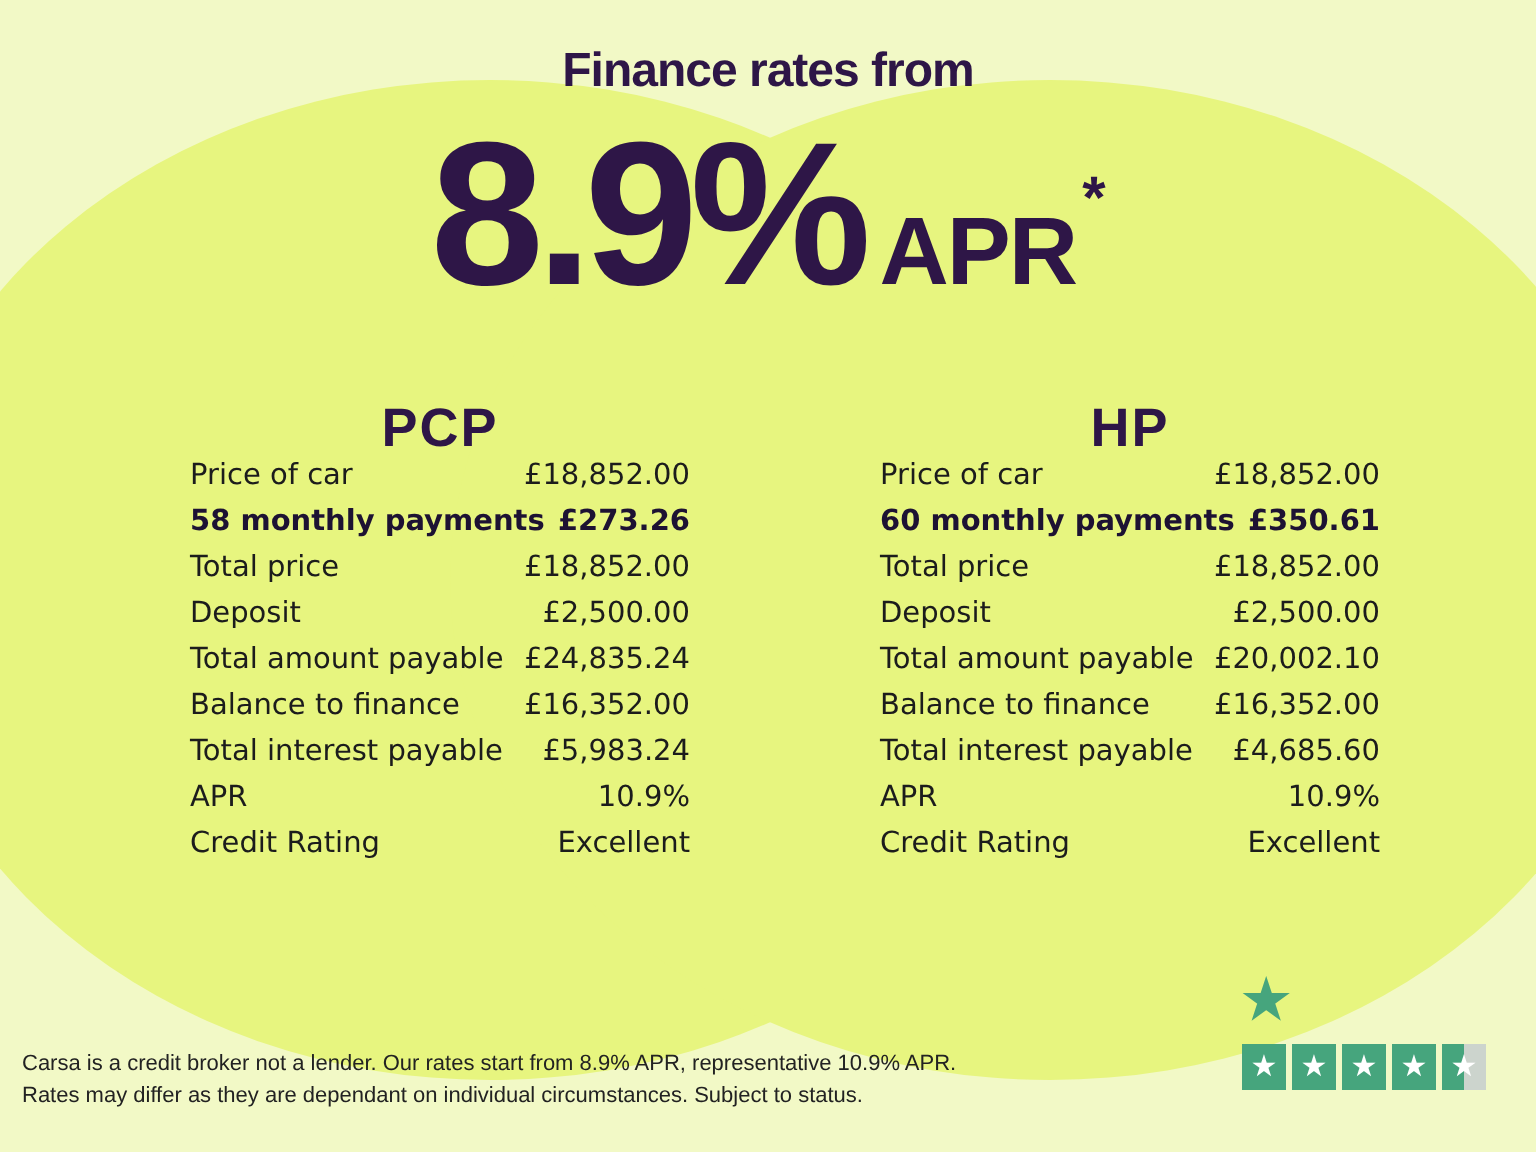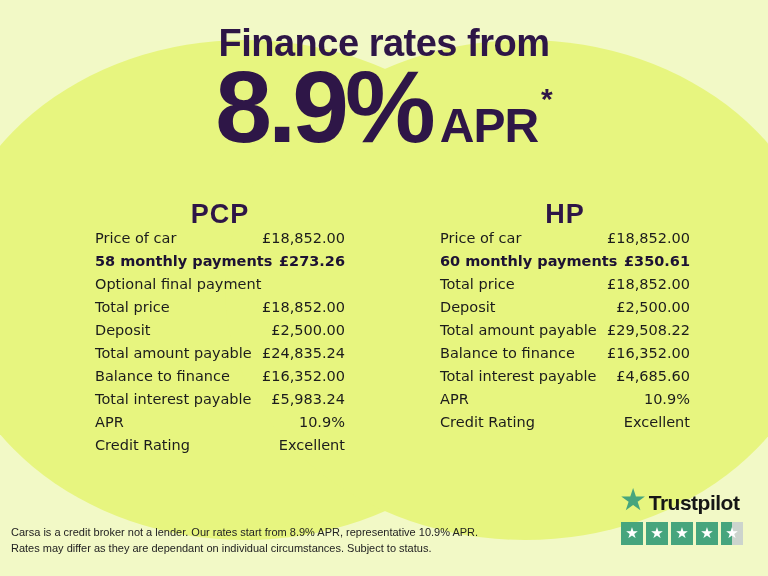--- a/index.html
+++ b/index.html
@@ -8,21 +8,21 @@
     background:var(--bg,#f2f9c6);
     font-family:"DejaVu Sans",sans-serif;
   }
   .ellipse{position:absolute;border-radius:50%;background:var(--circle,#e7f57f);}
   .ellipse.left{left:-55px;top:40px;width:600px;height:500px;}
   .ellipse.right{left:225px;top:40px;width:600px;height:500px;}
 
   .title{
     position:absolute;top:22px;left:0;width:100%;text-align:center;
     font-family:"Liberation Sans",sans-serif;font-weight:bold;
-    font-size:38px;letter-spacing:-0.5px;color:var(--purple,#2e1647);
+    font-size:24px;letter-spacing:-0.5px;color:var(--purple,#2e1647);
   }
   .rate-row{
     position:absolute;top:56px;left:0;width:100%;
     display:flex;justify-content:center;align-items:baseline;
     color:var(--purple,#2e1647);font-family:"Liberation Sans",sans-serif;
     line-height:1;
   }
   .rate-big{font-size:102px;font-weight:bold;letter-spacing:-4px;}
   .rate-suffix{font-size:48px;font-weight:bold;margin-left:8px;letter-spacing:-1px;}
   .rate-asterisk{font-size:30px;font-weight:bold;position:relative;top:-33px;margin-left:3px;}
@@ -81,24 +81,20 @@
     <div class="rows">
         <div class="trow">
           <span>Price of car</span>
           <span>£18,852.00</span>
         </div>
         <div class="trow bold">
           <span>58 monthly payments</span>
           <span>£273.26</span>
         </div>
         <div class="trow">
-          <span>Optional final payment</span>
-          <span></span>
-        </div>
-        <div class="trow">
           <span>Total price</span>
           <span>£18,852.00</span>
         </div>
         <div class="trow">
           <span>Deposit</span>
           <span>£2,500.00</span>
         </div>
         <div class="trow">
           <span>Total amount payable</span>
           <span>£24,835.24</span>
@@ -136,21 +132,21 @@
         <div class="trow">
           <span>Total price</span>
           <span>£18,852.00</span>
         </div>
         <div class="trow">
           <span>Deposit</span>
           <span>£2,500.00</span>
         </div>
         <div class="trow">
           <span>Total amount payable</span>
-          <span>£29,508.22</span>
+          <span>£20,002.10</span>
         </div>
         <div class="trow">
           <span>Balance to finance</span>
           <span>£16,352.00</span>
         </div>
         <div class="trow">
           <span>Total interest payable</span>
           <span>£4,685.60</span>
         </div>
         <div class="trow">
@@ -165,21 +161,20 @@
   </div>
 
   <div class="disclaimer">
     <div>Carsa is a credit broker not a lender. Our rates start from 8.9% APR, representative 10.9% APR.</div>
     <div>Rates may differ as they are dependant on individual circumstances. Subject to status.</div>
   </div>
 
   <div class="trustpilot">
     <div class="tp-logo">
       <span class="tp-star-icon">★</span>
-      <span>Trustpilot</span>
     </div>
     <div class="tp-stars">
         <div class="tp-box">
           <span class="s">★</span>
         </div>
         <div class="tp-box">
           <span class="s">★</span>
         </div>
         <div class="tp-box">
           <span class="s">★</span>

